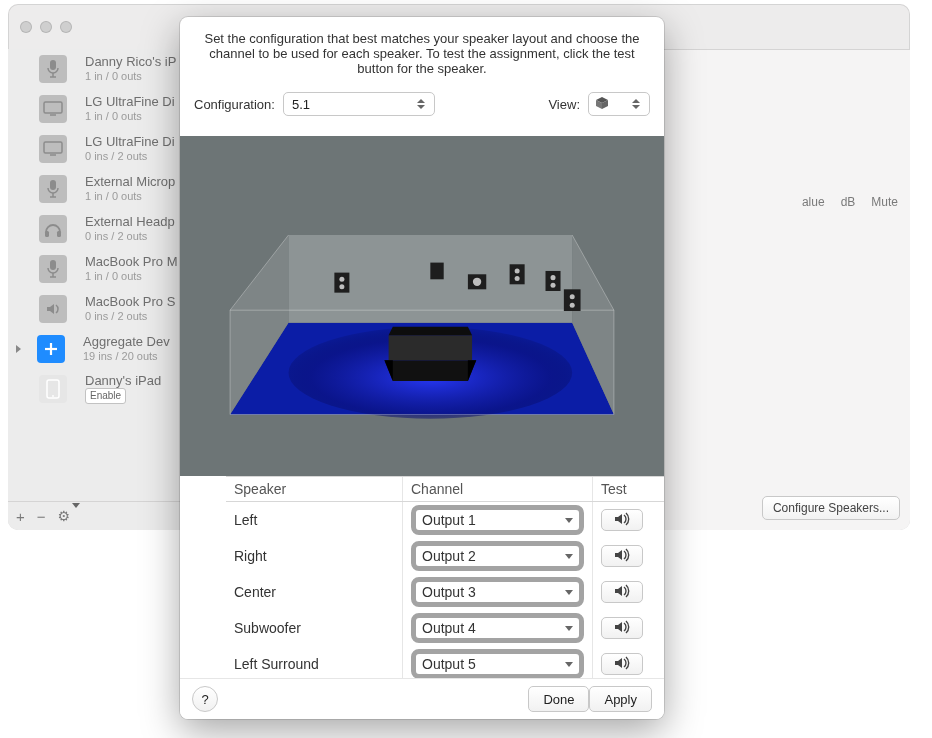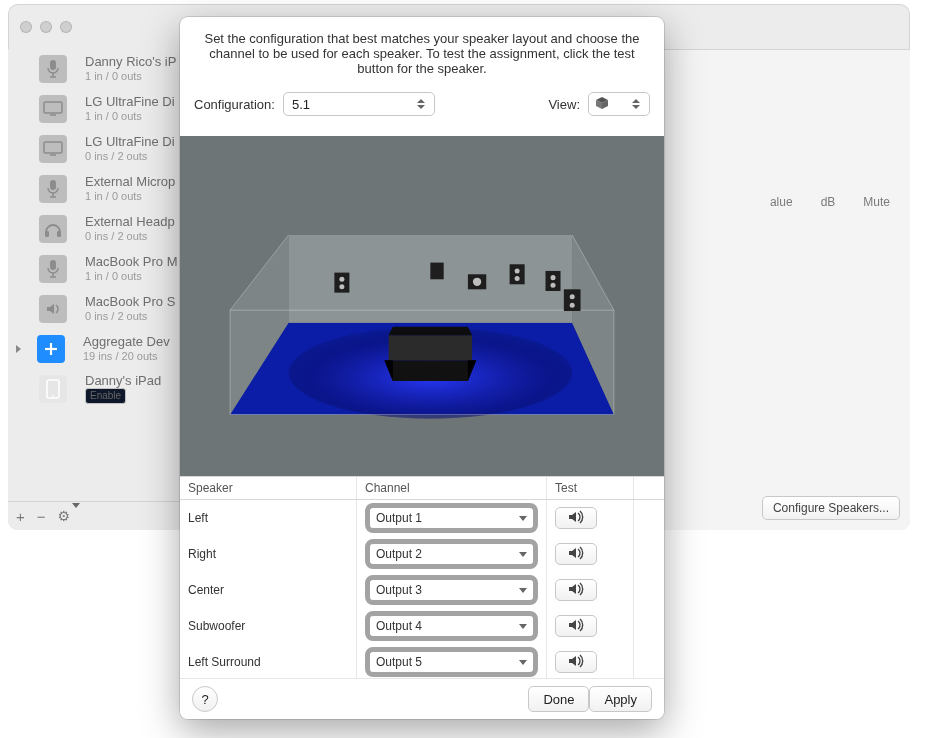--- a/index.html
+++ b/index.html
@@ -15,40 +15,40 @@
   .sidebar{position:absolute;left:0;top:45px;bottom:0;width:280px;background:#ececec;border-right:1px solid #d5d4d4;border-bottom-left-radius:10px;overflow:hidden;}
   .dev-list{position:absolute;top:0;left:0;right:0;bottom:30px;overflow:hidden;}
   .dev{display:flex;align-items:center;height:40px;padding:0 8px;gap:18px;color:#6f6f6f;}
   .dev.selected{background:#d8d8d8;border-radius:0;}
   .dev .dico{width:28px;height:28px;border-radius:4px;background:#bdbdbd;display:flex;align-items:center;justify-content:center;color:#fff;}
   .dev .dico.blue{background:#1f8cff;}
   .dev .dico.light{background:#e6e6e6;color:#8b8b8b;}
   .dev .txt{display:flex;flex-direction:column;line-height:1.15;overflow:hidden;}
   .dev .name{font-size:13px;white-space:nowrap;overflow:hidden;text-overflow:ellipsis;}
   .dev .io{font-size:11px;color:#9b9b9b;}
-  .enable-pill{display:inline-block;background:#0f172a;border:1px solid #c2c2c2;border-radius:3px;font-size:10px;color:#666;padding:0 4px;line-height:14px;}
+  .enable-pill{display:inline-block;background:#ffffff;border:1px solid #c2c2c2;border-radius:3px;font-size:10px;color:#666;padding:0 4px;line-height:14px;}
   .sidebar-bottom{position:absolute;left:0;right:0;bottom:0;height:28px;border-top:1px solid #d5d4d4;display:flex;align-items:center;gap:12px;padding:0 8px;color:#7a7a7a;}
   
   .bg-right{position:absolute;left:281px;top:46px;right:0;bottom:0;background:#f5f4f4;border-bottom-right-radius:10px;}
-  .bg-columns{position:absolute;right:20px;top:145px;height:22px;display:flex;gap:28px;color:#7a7a7a;font-size:12px;}
+  .bg-columns{position:absolute;right:12px;top:145px;height:22px;display:flex;gap:16px;color:#7a7a7a;font-size:12px;}
   .configure-btn{position:absolute;right:10px;bottom:10px;height:22px;padding:0 10px;border-radius:5px;background:linear-gradient(#fff,#f2f2f2);border:1px solid #c8c8c8;color:#444;font-size:12px;display:flex;align-items:center;}
   
   .sheet{position:absolute;left:172px;top:13px;width:484px;height:702px;background:#fff;border-radius:8px;box-shadow:0 12px 38px rgba(0,0,0,.35),0 0 0 1px rgba(0,0,0,.12);overflow:hidden;}
   .sheet .desc{padding:14px 24px 6px;color:#333;font-size:13px;text-align:center;}
   .config-row{display:flex;align-items:center;justify-content:space-between;padding:10px 14px 20px;}
   .lbl{color:#333;}
   .select{height:22px;border:1px solid #c8c8c8;border-radius:5px;background:#fff;padding:0 22px 0 8px;position:relative;display:inline-flex;align-items:center;min-width:120px;font-size:13px;color:#222;}
   .select.small{min-width:32px;padding-left:6px;}
   .stepper{position:absolute;right:3px;top:2px;bottom:2px;width:14px;display:flex;flex-direction:column;justify-content:center;}
   .tri{width:0;height:0;border-left:4px solid transparent;border-right:4px solid transparent;}
   .tri.up{border-bottom:4px solid #666;margin-bottom:1px;}
   .tri.dn{border-top:4px solid #666;margin-top:1px;}
   .arena{margin:0 0 0 0;height:340px;background:#6d7576;position:relative;overflow:hidden;display:flex;align-items:center;justify-content:center;}
   .arena svg{width:100%;height:100%;}
-  .tbl{width:100%;border-collapse:collapse;font-size:12px;}
+  .tbl{width:100%;border-collapse:collapse;font-size:14px;margin-left:46px;}
   .tbl th{font-weight:400;text-align:left;color:#555;border-bottom:1px solid #d7d7d7;border-top:1px solid #d7d7d7;padding:4px 8px;background:#fff;}
   .tbl th + th, .tbl td + td{border-left:1px solid #e6e6e6;}
   .tbl td{padding:3px 8px;border-bottom:0;}
   .ch-select{display:flex;align-items:center;justify-content:space-between;border:5px solid #a3a3a3;border-radius:8px;height:20px;padding:0 6px;background:#fff;}
   .vchev{width:0;height:0;border-left:4px solid transparent;border-right:4px solid transparent;border-top:5px solid #666;}
   .test-btn{width:40px;height:20px;border-radius:5px;border:1px solid #c8c8c8;background:linear-gradient(#fff,#f1f1f1);display:flex;align-items:center;justify-content:center;}
   .footer{position:absolute;left:0;right:0;bottom:0;height:40px;display:flex;align-items:center;justify-content:space-between;padding:0 12px;border-top:1px solid #e6e6e6;background:#fff;}
   .btn{height:24px;padding:0 14px;border-radius:5px;border:1px solid #c8c8c8;background:linear-gradient(#fff,#f1f1f1);font-size:13px;color:#222;display:inline-flex;align-items:center;}
   .btn.help{width:24px;padding:0;justify-content:center;border-radius:50%;}
   .right-btns{display:flex;}

